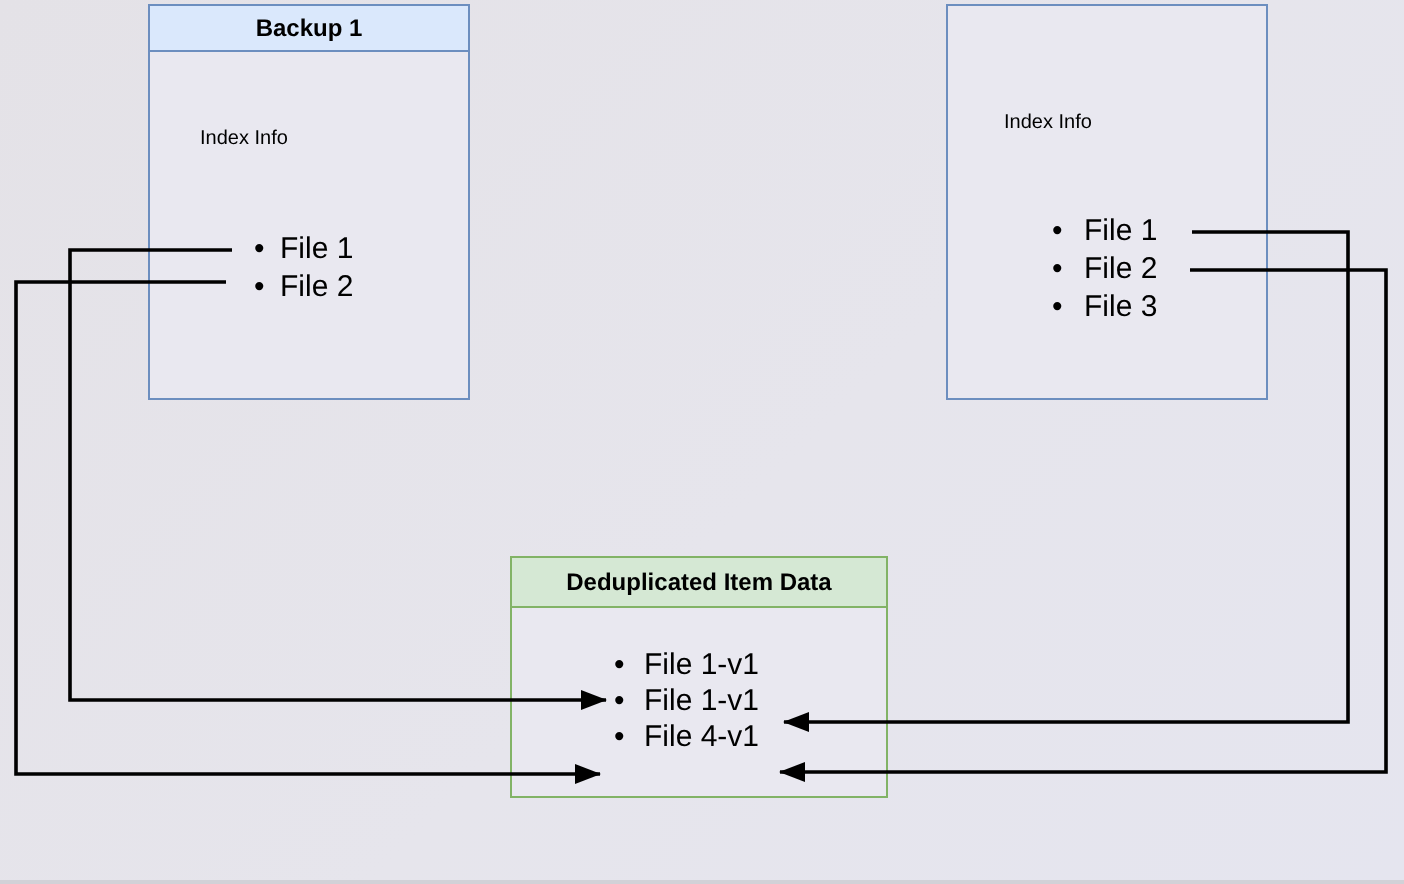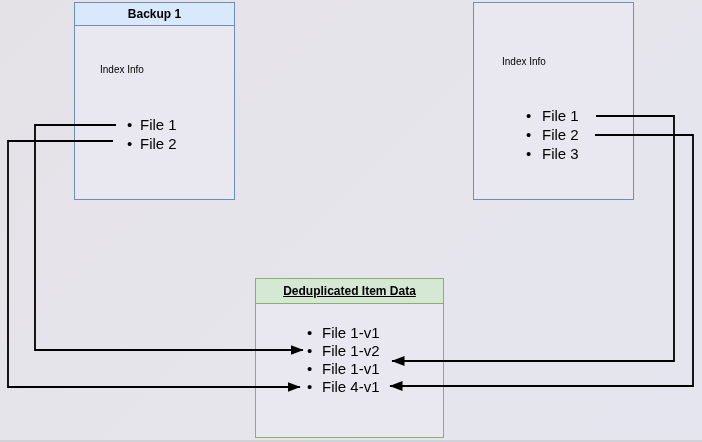--- a/index.html
+++ b/index.html
@@ -60,21 +60,21 @@
   #box-backup1 ul.files { top: 112px; }
   #box-backup1 li { padding-left: 65px; }
   #box-backup1 li::before { left: 52px; }
 
   #box-backup2 { left: 473px; top: 2px; width: 161px; height: 198px; }
   #box-backup2 .sub { left: 28px; top: 49px; }
   #box-backup2 ul.files { top: 103px; }
   #box-backup2 li { padding-left: 68px; }
   #box-backup2 li::before { left: 52px; }
 
-  #box-dedup { left: 255px; top: 278px; width: 189px; height: 160px; text-decoration: underline; }
+  #box-dedup { left: 255px; top: 278px; width: 189px; height: 121px; }
   #box-dedup ul.files { top: 45px; }
   #box-dedup li { padding-left: 66px; }
   #box-dedup li::before { left: 51px; }
 
   svg#connectors {
     position: absolute;
     left: 0; top: 0;
     width: 702px; height: 442px;
     pointer-events: none;
   }
@@ -110,21 +110,20 @@
       <li>File 1</li>
       <li>File 2</li>
       <li>File 3</li>
     </ul>
   </div>
 
   <div class="box green" id="box-dedup">
     <div class="hdr">Deduplicated Item Data</div>
     <ul class="files dedup-list">
       <li>File 1-v1</li>
-      <li>File 1-v2</li>
       <li>File 1-v1</li>
       <li>File 4-v1</li>
     </ul>
   </div>
 
   <svg id="connectors" viewBox="0 0 702 442">
     <defs>
       <marker id="arw" markerWidth="14" markerHeight="10" refX="12.5" refY="5" orient="auto" markerUnits="userSpaceOnUse">
         <path d="M0,0 L13,5 L0,10 z" fill="#000"></path>
       </marker>

